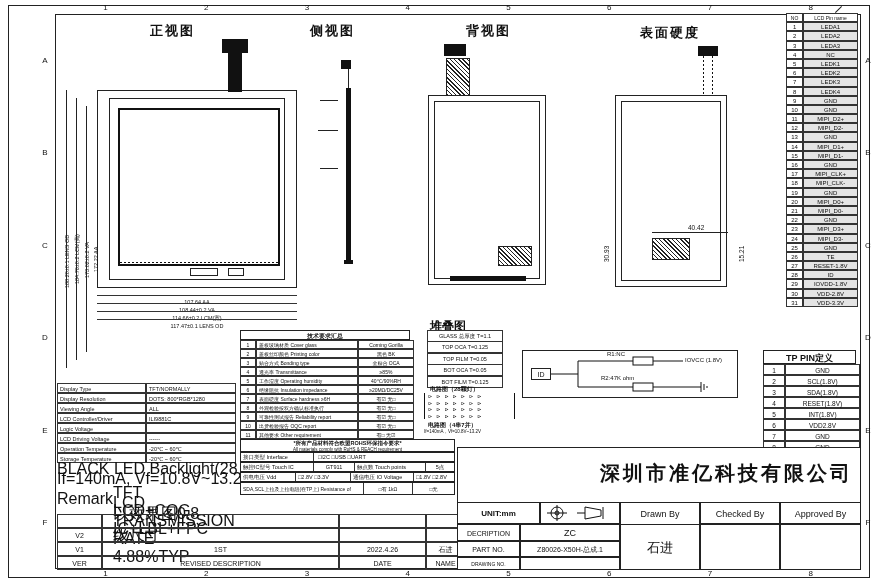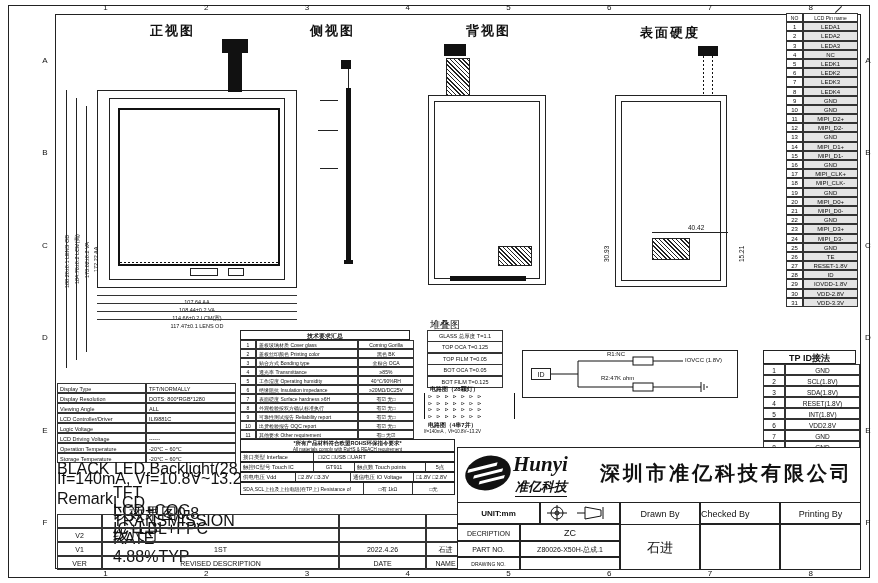--- a/index.html
+++ b/index.html
@@ -279,21 +279,21 @@
         <div class="pnm">VDD-2.8V</div>
       </div>
         <div class="prow">
         <div class="pno">31</div>
         <div class="pnm">VDD-3.3V</div>
       </div>
       </div>
   </div>
 
   <div class="abs" style="left:763px;top:350px;">
-    <div class="bx" style="position:relative;width:93px;height:14px;text-align:center;font-size:9px;line-height:14px;font-weight:bold;">TP ID接法</div>
+    <div class="bx" style="position:relative;width:93px;height:14px;text-align:center;font-size:9px;line-height:14px;font-weight:bold;">TP PIN定义</div>
     <div>
 
     <div class="tprow">
         <div class="tno">1</div>
         <div class="tnm">GND</div>
       </div>
         <div class="tprow">
         <div class="tno">2</div>
         <div class="tnm">SCL(1.8V)</div>
       </div>
@@ -317,21 +317,21 @@
         <div class="tno">7</div>
         <div class="tnm">GND</div>
       </div>
         <div class="tprow">
         <div class="tno">8</div>
         <div class="tnm">GND</div>
       </div>
       </div>
   </div>
 
-  <div class="txt" style="left:430px;top:318px;font-size:10px;font-weight:normal;">堆叠图</div>
+  <div class="txt" style="left:430px;top:318px;font-size:12px;font-weight:bold;">堆叠图</div>
   <div class="abs" style="left:427px;top:330px;width:76px;">
 
   <div class="strow">GLASS 总厚度 T=1.1</div>
       <div class="strow">TOP OCA T=0.125</div>
       <div class="strow">TOP FILM T=0.05</div>
       <div class="strow">BOT OCA T=0.05</div>
       <div class="strow">BOT FILM T=0.125</div>
     </div>
 
 
@@ -523,46 +523,37 @@
       <div class="vrow">
       <div class="vc1">VER</div>
       <div class="vc2">REVISED DESCRIPTION</div>
       <div class="vc3">DATE</div>
       <div class="vc4">NAME</div>
     </div>
     </div>
 
   <div class="bx" style="left:457px;top:447px;width:404px;height:123px;border-width:1.5px;"></div>
 
-  <div class="abs" style="left:465px;top:452px;width:120px;height:50px;">
-    <div class="abs" style="left:0px;top:4px;width:46px;height:34px;border-radius:50%;background:#111;transform:rotate(-14deg);overflow:hidden;">
-      <div class="abs" style="left:4px;top:9px;width:30px;height:3px;background:#fff;transform:skewX(-30deg);"></div>
-      <div class="abs" style="left:8px;top:16px;width:30px;height:3px;background:#fff;transform:skewX(-30deg);"></div>
-      <div class="abs" style="left:12px;top:23px;width:26px;height:3px;background:#fff;transform:skewX(-30deg);"></div>
-    </div>
-    <div class="txt" style="left:48px;top:0px;font-family:'Liberation Serif','DejaVu Serif',serif;font-style:italic;font-weight:bold;font-size:21px;">Hunyi</div>
-    <div class="txt" style="left:50px;top:26px;font-style:italic;font-weight:bold;font-size:13px;border-bottom:1px solid #111;">准亿科技</div>
-  </div>
   <div class="txt" style="left:600px;top:460px;width:266px;font-size:20px;letter-spacing:3px;font-weight:700;">深圳市准亿科技有限公司</div>
 
   <div class="bx" style="left:457px;top:502px;width:83px;height:22px;font-size:8px;line-height:22px;text-align:center;font-weight:bold;">UNIT:mm</div>
   <div class="bx" style="left:540px;top:502px;width:80px;height:22px;">
     <svg width="78" height="20">
       <circle cx="16" cy="10" r="6" fill="none" stroke="#111"></circle>
       <circle cx="16" cy="10" r="2" fill="none" stroke="#111"></circle>
       <line x1="6" y1="10" x2="26" y2="10" stroke="#111"></line>
       <line x1="16" y1="2" x2="16" y2="18" stroke="#111"></line>
       <line x1="36" y1="10" x2="44" y2="10" stroke="#111"></line>
       <polygon points="44,4 60,7 60,13 44,16" fill="none" stroke="#111"></polygon>
       <line x1="62" y1="4" x2="62" y2="16" stroke="#111"></line>
     </svg>
   </div>
   <div class="bx" style="left:620px;top:502px;width:80px;height:32px;font-size:9px;line-height:22px;text-align:center;">Drawn By</div>
-  <div class="bx" style="left:700px;top:502px;width:80px;height:22px;font-size:9px;line-height:22px;">Checked By</div>
-  <div class="bx" style="left:780px;top:502px;width:81px;height:22px;font-size:9px;line-height:22px;text-align:center;">Printing By</div>
+  <div class="bx" style="left:700px;top:502px;width:80px;height:22px;font-size:9px;line-height:22px;text-align:center;">Checked By</div>
+  <div class="bx" style="left:780px;top:502px;width:81px;height:22px;font-size:9px;line-height:22px;text-align:center;">Approved By</div>
 
   <div class="bx" style="left:457px;top:524px;width:63px;height:17px;font-size:7px;line-height:17px;text-align:center;">DECRIPTION</div>
   <div class="bx" style="left:520px;top:524px;width:100px;height:17px;font-size:9px;line-height:17px;text-align:center;">ZC</div>
   <div class="bx" style="left:457px;top:541px;width:63px;height:16px;font-size:7px;line-height:16px;text-align:center;">PART NO.</div>
   <div class="bx" style="left:520px;top:541px;width:100px;height:16px;font-size:7px;line-height:16px;text-align:center;">Z80026-X50H-总成.1</div>
   <div class="bx" style="left:457px;top:557px;width:63px;height:13px;font-size:5px;line-height:13px;text-align:center;">DRAWING NO.</div>
   <div class="bx" style="left:520px;top:557px;width:100px;height:13px;"></div>
 
   <div class="bx" style="left:620px;top:524px;width:80px;height:46px;font-size:13px;line-height:46px;text-align:center;">石进</div>
   <div class="bx" style="left:700px;top:524px;width:80px;height:46px;"></div>

